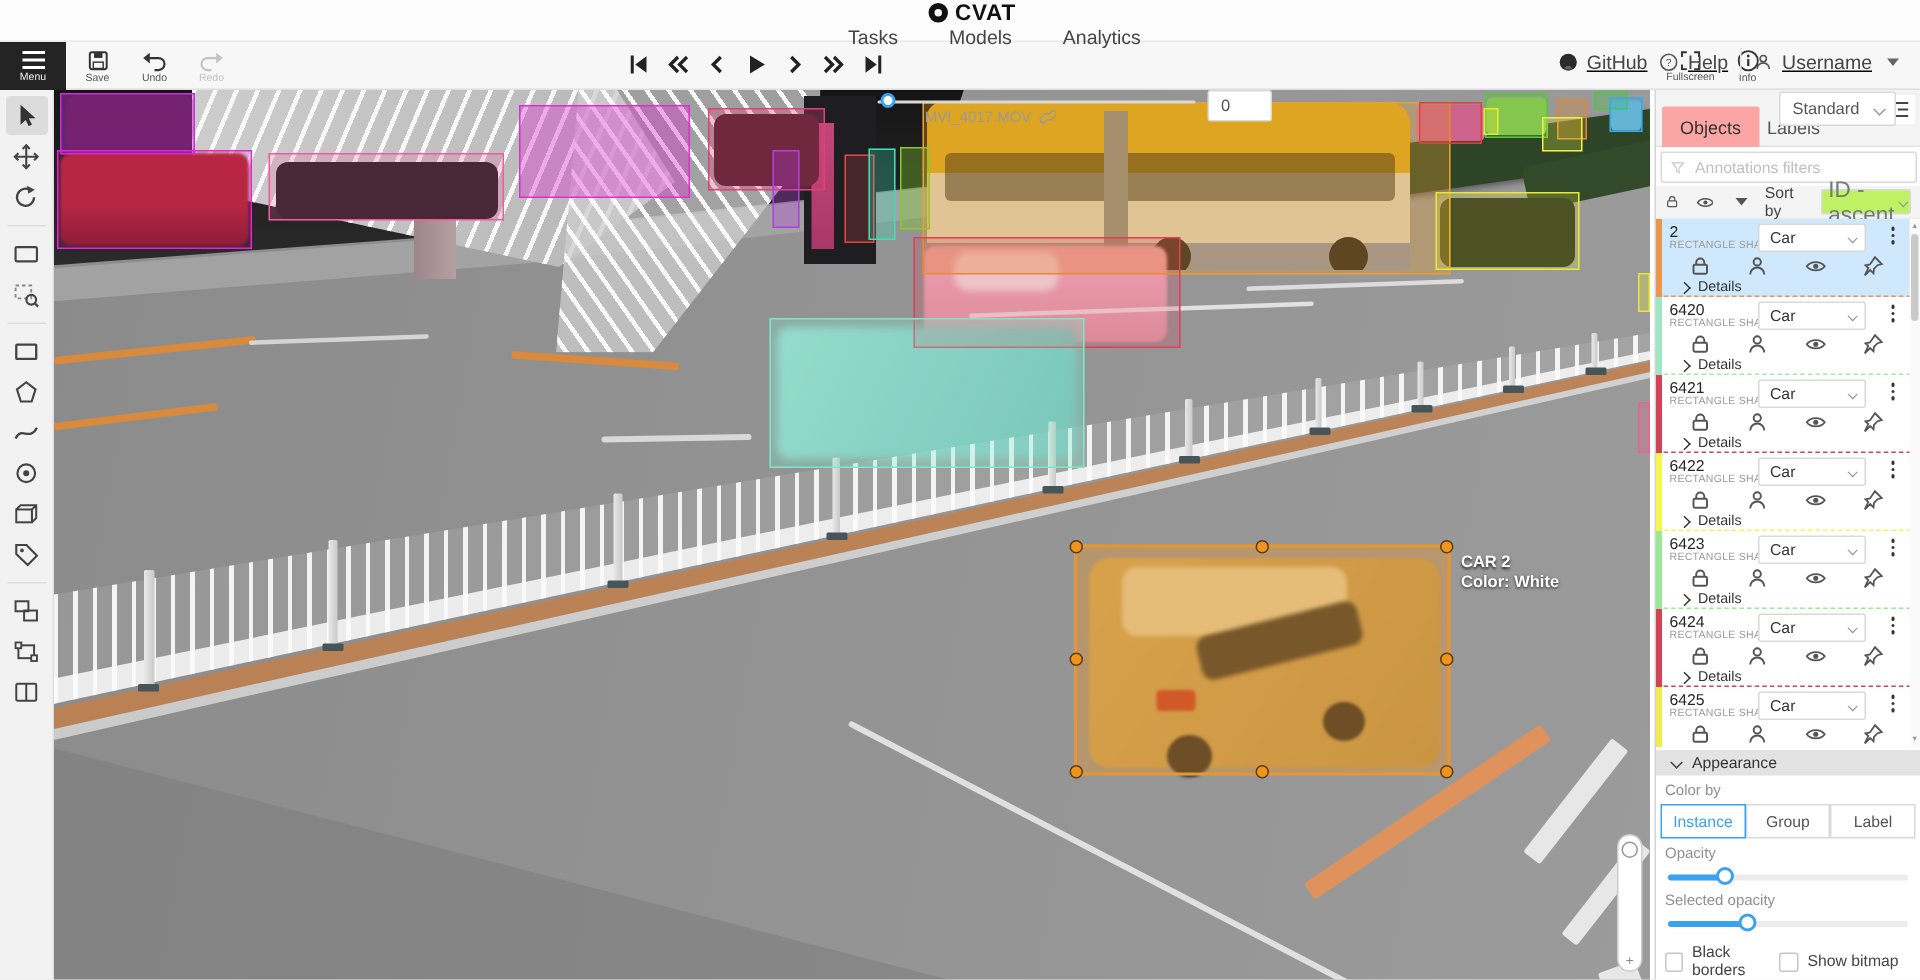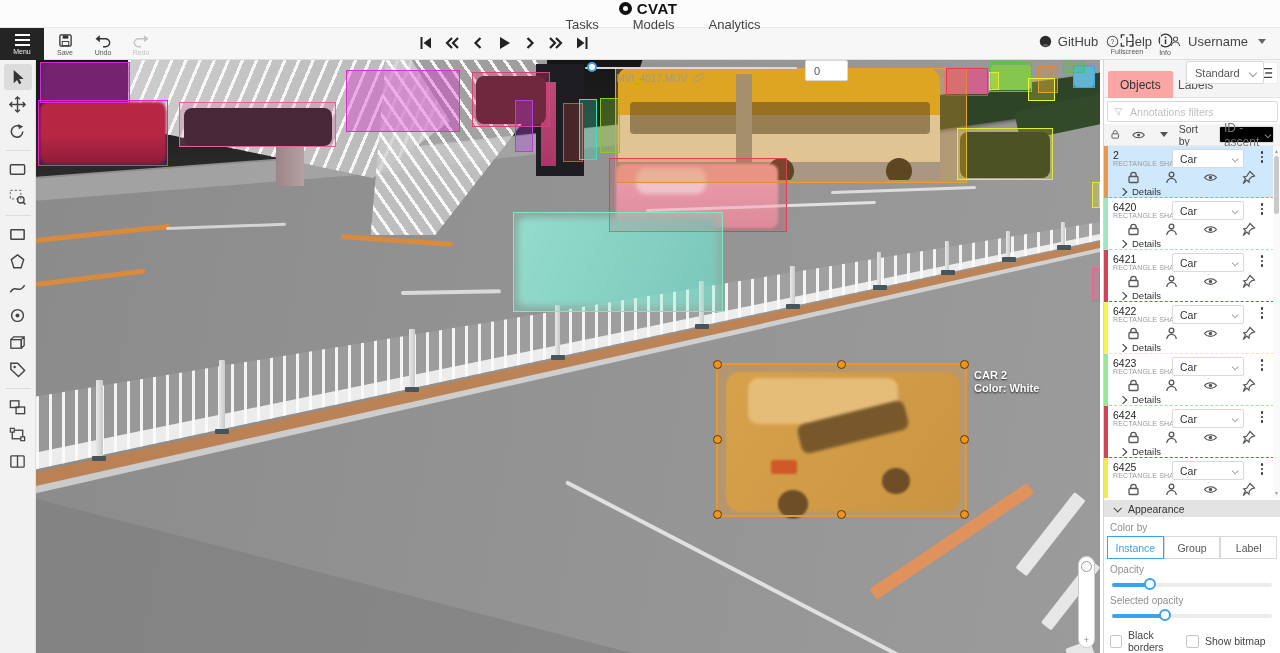--- a/index.html
+++ b/index.html
@@ -7,21 +7,21 @@
   *{box-sizing:border-box;}
 
   
   #navbar{position:absolute;left:0;top:0;width:1280px;height:28px;background:#fcfcfc;
     border-bottom:1px solid #e8e8e8;display:flex;align-items:center;z-index:30;flex-direction:column;}
   #logo{display:flex;align-items:center;gap:5px;margin-left:16px;cursor:pointer;}
   #logo .ring{width:13px;height:13px;border-radius:50%;border:4px solid #111;}
   #logo .word{font-weight:bold;font-size:15px;color:#111;letter-spacing:.5px;}
   #nav-items{display:flex;margin-left:46px;gap:34px;}
   .nav-item{font-size:13px;color:#444;cursor:pointer;}
-  #nav-right{margin-left:auto;display:flex;align-items:center;gap:8px;margin-right:14px;}
+  #nav-right{margin-left:auto;display:flex;align-items:center;gap:8px;margin-right:14px;text-decoration:underline;}
   .nav-link{display:flex;align-items:center;gap:6px;font-size:13px;color:#444;cursor:pointer;}
   #nav-divider{width:1px;height:18px;background:#e4e4e4;}
   .caret{width:0;height:0;border-left:4px solid transparent;border-right:4px solid transparent;
     border-top:5px solid #666;display:inline-block;margin-left:4px;}
 
   
   #toolbar{position:absolute;left:0;top:28px;width:1280px;height:32px;background:#f7f7f7;
     border-bottom:1px solid #dedede;z-index:29;}
   #menu-btn{position:absolute;left:0;top:0;width:44px;height:32px;background:#242424;color:#fff;
     display:flex;flex-direction:column;align-items:center;justify-content:center;cursor:pointer;}
@@ -139,22 +139,22 @@
   #collapse-btn{position:absolute;right:2px;top:2px;width:22px;height:22px;background:#fff;
     border:1px solid #eee;display:flex;align-items:center;justify-content:center;cursor:pointer;}
   #filter-box{position:absolute;left:3px;top:41px;width:171px;height:21px;border:1px solid #d9d9d9;
     border-radius:2px;background:#fff;display:flex;align-items:center;padding:0 6px;gap:5px;}
   #filter-box input{border:none;outline:none;font-size:10.5px;color:#555;width:100%;
     font-family:"Liberation Sans",sans-serif;}
   #filter-box input::placeholder{color:#bfbfbf;}
   #sort-row{position:absolute;left:0;top:64px;width:100%;height:22px;background:#f4f4f4;
     display:flex;align-items:center;padding:0 6px;gap:11px;border-bottom:1px solid #ececec;}
   #sort-row .sort-lbl{margin-left:auto;font-size:10.5px;color:#444;}
-  #sort-select{width:62px;height:17px;border:1px solid #d9d9d9;border-radius:2px;background:#000000;
-    font-size:12px;color:#777;display:flex;align-items:center;padding-left:4px;cursor:pointer;}
+  #sort-select{width:62px;height:17px;border:1px solid #d9d9d9;border-radius:2px;background:#bef264;
+    font-size:15px;color:#777;display:flex;align-items:center;padding-left:4px;cursor:pointer;}
   #sort-select .chev{transform:scale(.8);margin-left:auto;margin-right:3px;}
 
   #obj-list{position:absolute;left:0;top:86px;width:100%;height:352px;overflow:hidden;}
   .obj-item{position:relative;width:170px;height:52px;background:#fff;}
   .obj-item.selected{background:#cfe8fb;}
   .obj-item .strip{position:absolute;left:0;top:0;width:4px;height:100%;}
   .obj-item .sep{position:absolute;left:0;bottom:0;width:100%;border-bottom:1px dashed;}
   .obj-item .oid{position:absolute;left:9px;top:3px;font-size:10.5px;color:#262626;}
   .obj-item .otype{position:absolute;left:9px;top:14px;font-size:7px;color:#9a9a9a;letter-spacing:.2px;}
   .obj-item .osel{position:absolute;left:68px;top:3px;width:72px;height:19px;background:#fff;

